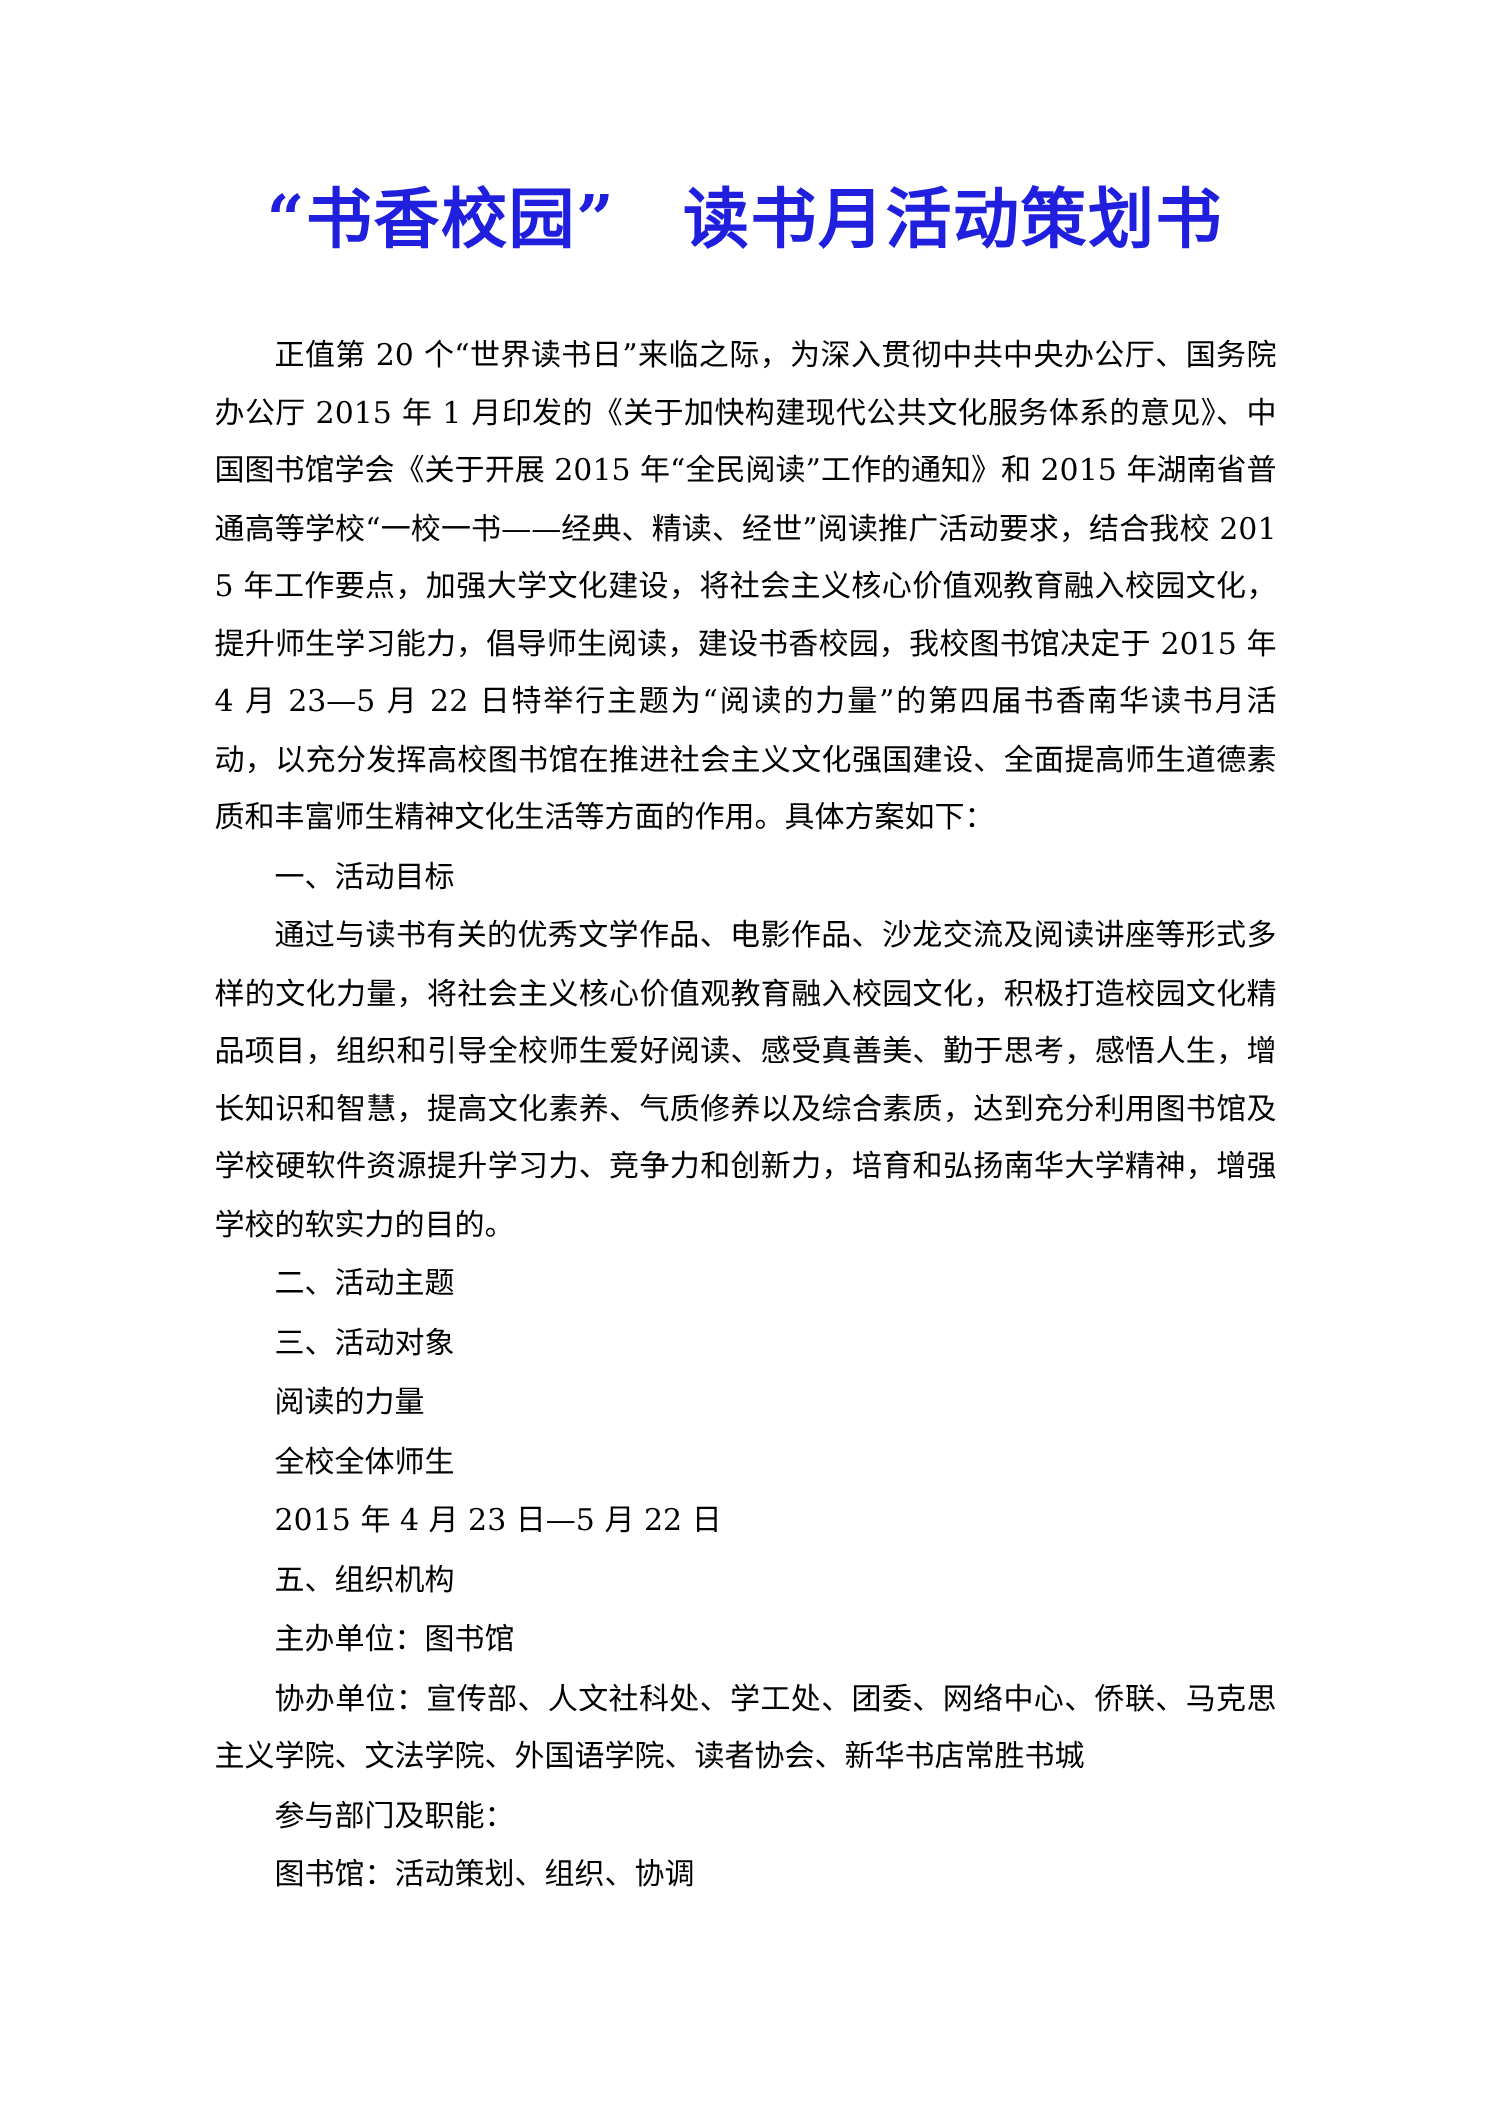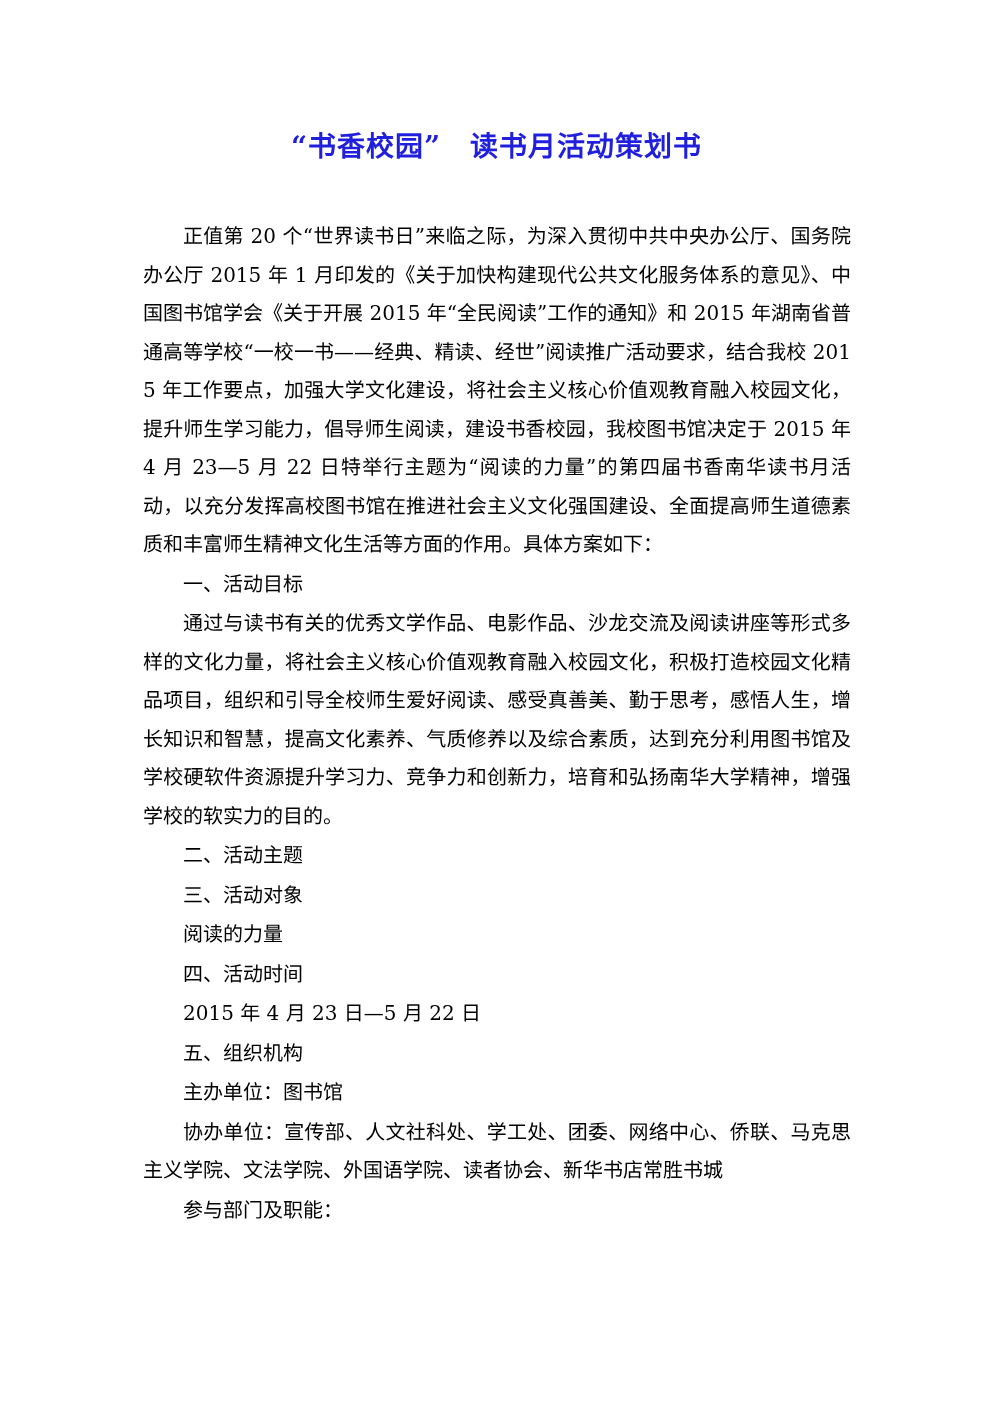--- a/index.html
+++ b/index.html
@@ -13,21 +13,21 @@
     height: 1404px;
     margin: 0 auto;
     background: #ffffff;
     overflow: hidden;
     font-family: "DejaVu Serif", "Liberation Serif", serif;
     color: #000000;
   }
   .doc-title {
     margin: 0;
     padding: 123px 100px 0 100px;
-    font-size: 28px;
+    font-size: 44px;
     line-height: 48px;
     font-weight: bold;
     text-align: center;
     letter-spacing: 1px;
     font-family: "DejaVu Serif", "Liberation Serif", serif;
   }
   .doc-body {
     margin-top: 46px;
     padding: 0 141px 0 142px;
   }
@@ -47,21 +47,22 @@
 
   <h1 class="doc-title" style="color: rgb(31, 31, 221);">“书香校园”　读书月活动策划书</h1>
 
   <div class="doc-body">
     <p>正值第 20 个“世界读书日”来临之际，为深入贯彻中共中央办公厅、国务院办公厅 2015 年 1 月印发的《关于加快构建现代公共文化服务体系的意见》、中国图书馆学会《关于开展 2015 年“全民阅读”工作的通知》和 2015 年湖南省普通高等学校“一校一书——经典、精读、经世”阅读推广活动要求，结合我校 2015 年工作要点，加强大学文化建设，将社会主义核心价值观教育融入校园文化，提升师生学习能力，倡导师生阅读，建设书香校园，我校图书馆决定于 2015 年 4 月 23—5 月 22 日特举行主题为“阅读的力量”的第四届书香南华读书月活动，以充分发挥高校图书馆在推进社会主义文化强国建设、全面提高师生道德素质和丰富师生精神文化生活等方面的作用。具体方案如下：</p>
     <p>一、活动目标</p>
     <p>通过与读书有关的优秀文学作品、电影作品、沙龙交流及阅读讲座等形式多样的文化力量，将社会主义核心价值观教育融入校园文化，积极打造校园文化精品项目，组织和引导全校师生爱好阅读、感受真善美、勤于思考，感悟人生，增长知识和智慧，提高文化素养、气质修养以及综合素质，达到充分利用图书馆及学校硬软件资源提升学习力、竞争力和创新力，培育和弘扬南华大学精神，增强学校的软实力的目的。</p>
     <p>二、活动主题</p>
     <p>三、活动对象</p>
     <p>阅读的力量</p>
-    <p>四、活动时间</p>
+    <p>全校全体师生</p>
     <p>2015 年 4 月 23 日—5 月 22 日</p>
     <p>五、组织机构</p>
     <p>主办单位：图书馆</p>
     <p>协办单位：宣传部、人文社科处、学工处、团委、网络中心、侨联、马克思主义学院、文法学院、外国语学院、读者协会、新华书店常胜书城</p>
     <p>参与部门及职能：</p>
+    <p>图书馆：活动策划、组织、协调</p>
   </div>
 
 </div>
 
 </body></html>

